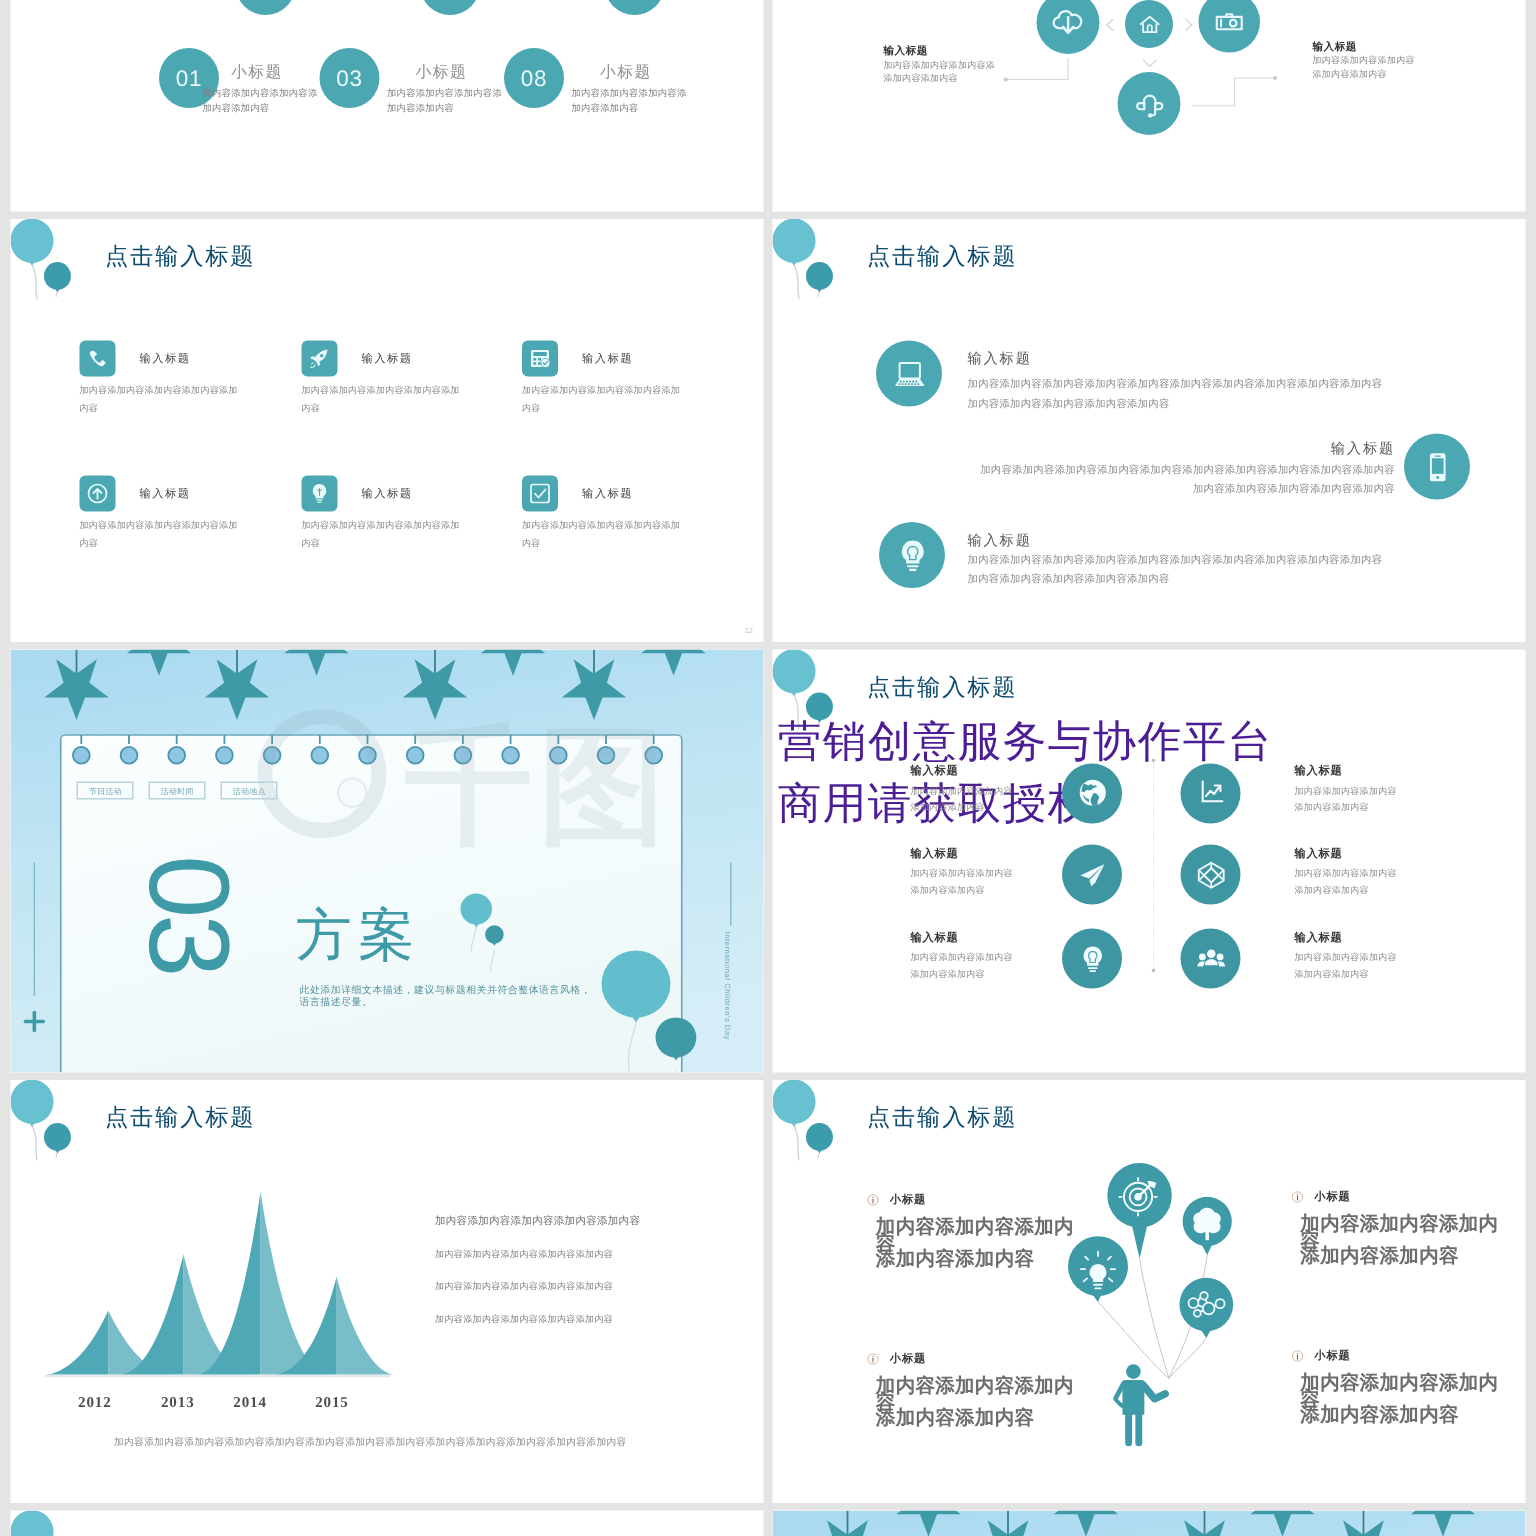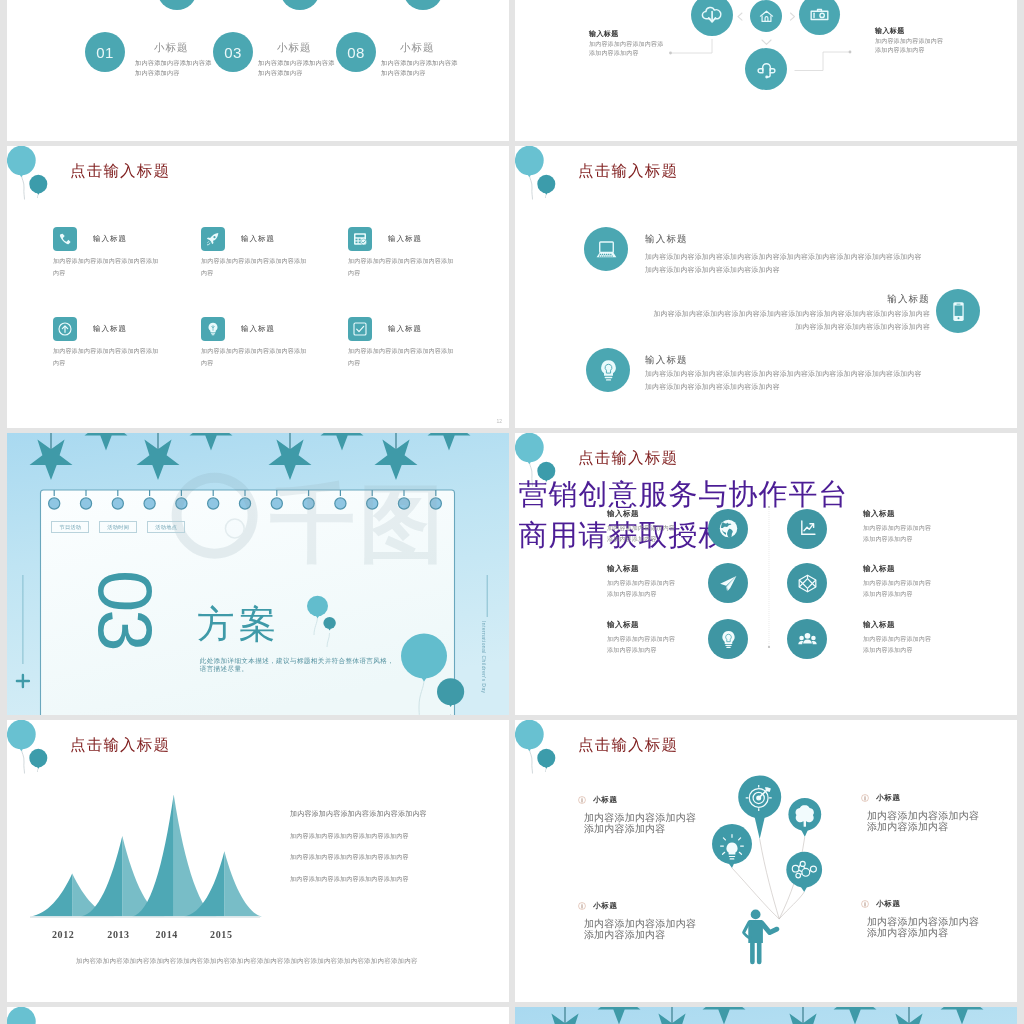--- a/index.html
+++ b/index.html
@@ -27,21 +27,21 @@
     position:absolute;font-size:10.5px;color:#8d8d8d;letter-spacing:1px;white-space:nowrap;
   }
   .body-txt{
     position:absolute;font-size:6.2px;color:#7e7e7e;line-height:10px;letter-spacing:.2px;
     white-space:pre-line;
   }
   
   .balloons{position:absolute;left:0;top:0;width:95px;height:80px;}
 
   .slide-title{
-    position:absolute;font-size:15.5px;color:#7f1d1d;letter-spacing:1.2px;white-space:nowrap;
+    position:absolute;font-size:15.5px;color:#0c4a6e;letter-spacing:1.2px;white-space:nowrap;
     font-family:Liberation Serif, serif;
   }
   .pagenum{position:absolute;right:7px;bottom:4px;font-size:5px;color:#bdbdbd;
            font-family:"Liberation Sans",sans-serif;}
   .s1-top-circle{position:absolute;top:111px;width:40px;height:40px;border-radius:50%;background:#4ba7b2;}
   
   .s2-lines{position:absolute;left:0;top:0;}
   .s2-circle{position:absolute;border-radius:50%;background:#4ba7b2;
              display:flex;align-items:center;justify-content:center;}
   .s2-head{position:absolute;font-size:7px;font-weight:bold;color:#333;letter-spacing:.4px;white-space:nowrap;}
@@ -89,34 +89,34 @@
   .s7-tick{font-family:"Liberation Serif",serif;font-size:10px;font-weight:bold;fill:#4e4e4e;letter-spacing:.6px;}
   .s7-line{position:absolute;left:283px;font-size:6px;color:#7d7d7d;letter-spacing:.25px;white-space:nowrap;font-family:Liberation Mono, monospace;}
   .s7-line1{top:89px;font-size:7px;letter-spacing:.2px;color:#6f6f6f;}
   .s7-caption{position:absolute;left:69px;top:237px;font-size:6.5px;color:#8a8a8a;letter-spacing:.2px;white-space:nowrap;}
   
   .s8-art{position:absolute;left:0;top:0;}
   .s8-item{position:absolute;width:150px;height:45px;}
   .s8-ico{position:absolute;left:0.2px;top:5px;}
   .s8-title{position:absolute;left:15.2px;top:4px;font-size:7.5px;font-weight:bold;color:#3a3a3a;
             letter-spacing:.6px;white-space:nowrap;}
-  .s8-body{position:absolute;left:5.9px;top:22px;font-size:10px;color:#6e6e6e;line-height:10.7px;
-           white-space:pre-line;letter-spacing:.2px;}
+  .s8-body{position:absolute;left:5.9px;top:22px;font-size:13px;color:#6e6e6e;line-height:10.7px;
+           white-space:pre-line;letter-spacing:.2px;font-weight:bold;}
 </style>
 </head>
 <body>
 
 <div class="sheet">
 
   <div class="slide r0 c0">
     <div class="s1-top-circle" style="left:150px"></div>
     <div class="s1-top-circle" style="left:273px"></div>
     <div class="s1-top-circle" style="left:396px"></div>
 
-    <div class="num-circle" style="left:78px;top:173px">
+    <div class="num-circle" style="left:99px;top:173px">
       <span>01</span>
       </div>
     <div class="sub-title" style="left:147px;top:182px">小标题</div>
     <div class="body-txt" style="left:128px;top:199px;width:86px">加内容添加内容添加内容添
 加内容添加内容</div>
 
     <div class="num-circle" style="left:206px;top:173px">
       <span>03</span>
       </div>
     <div class="sub-title" style="left:270px;top:182px">小标题</div>

